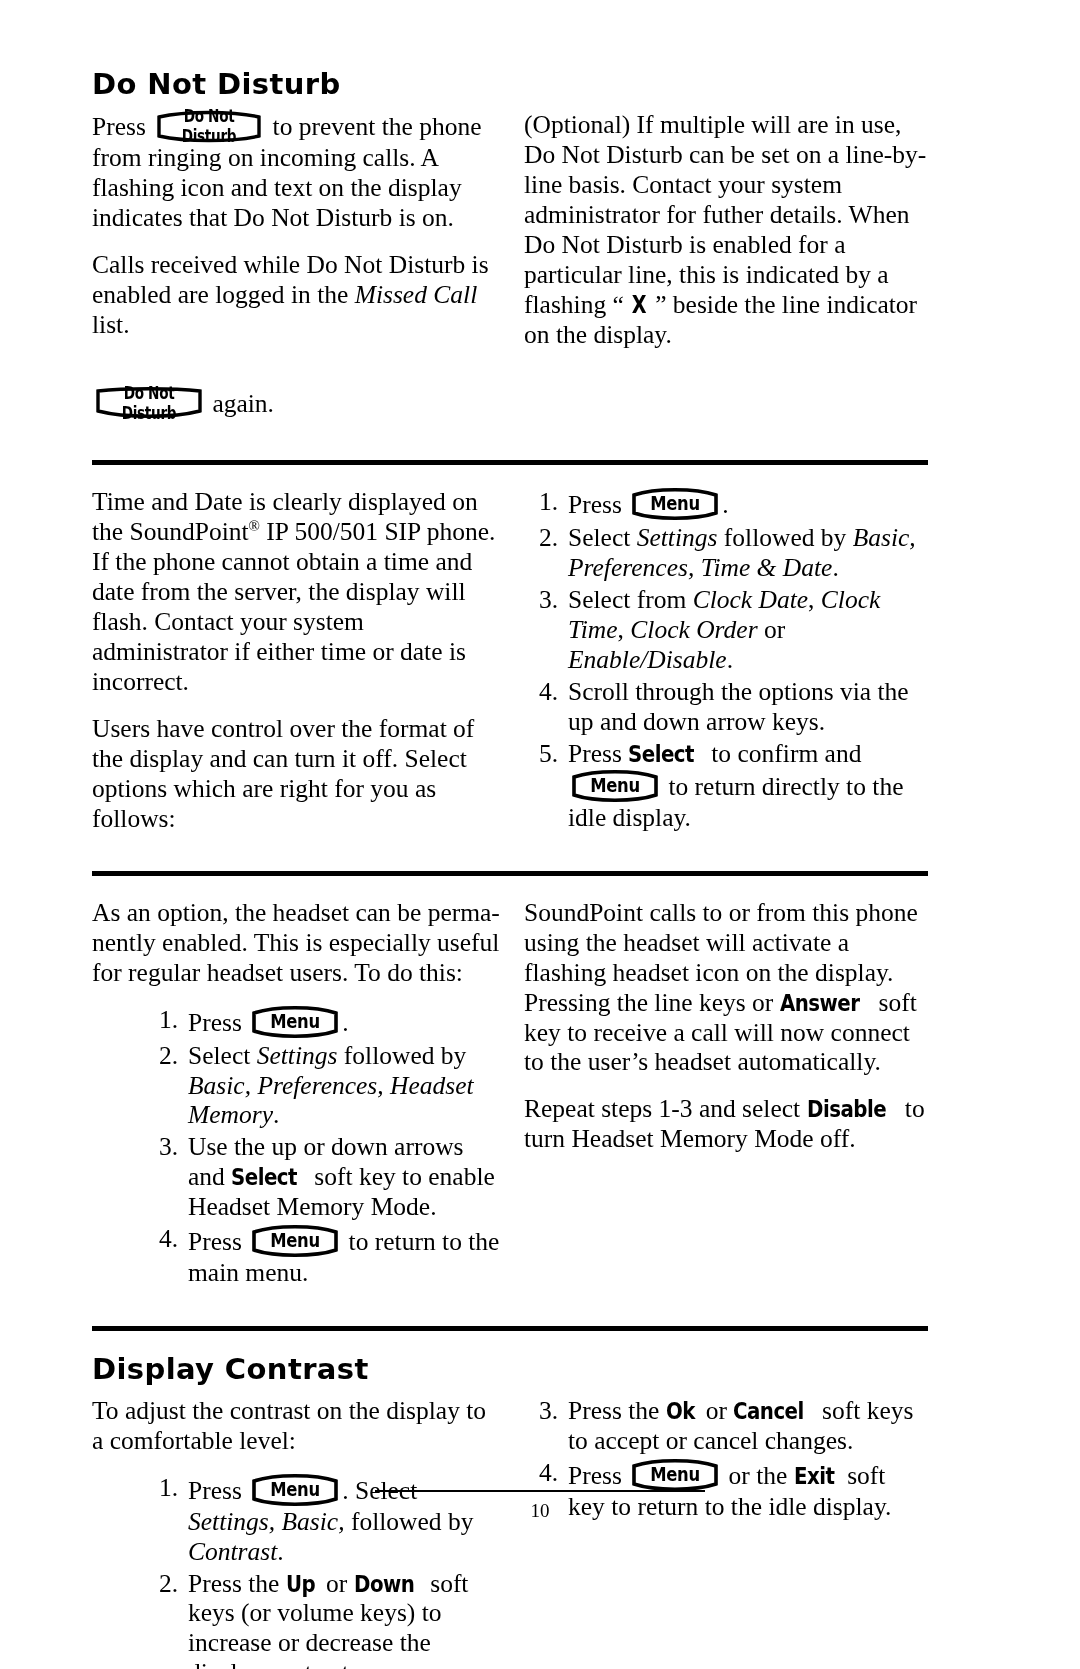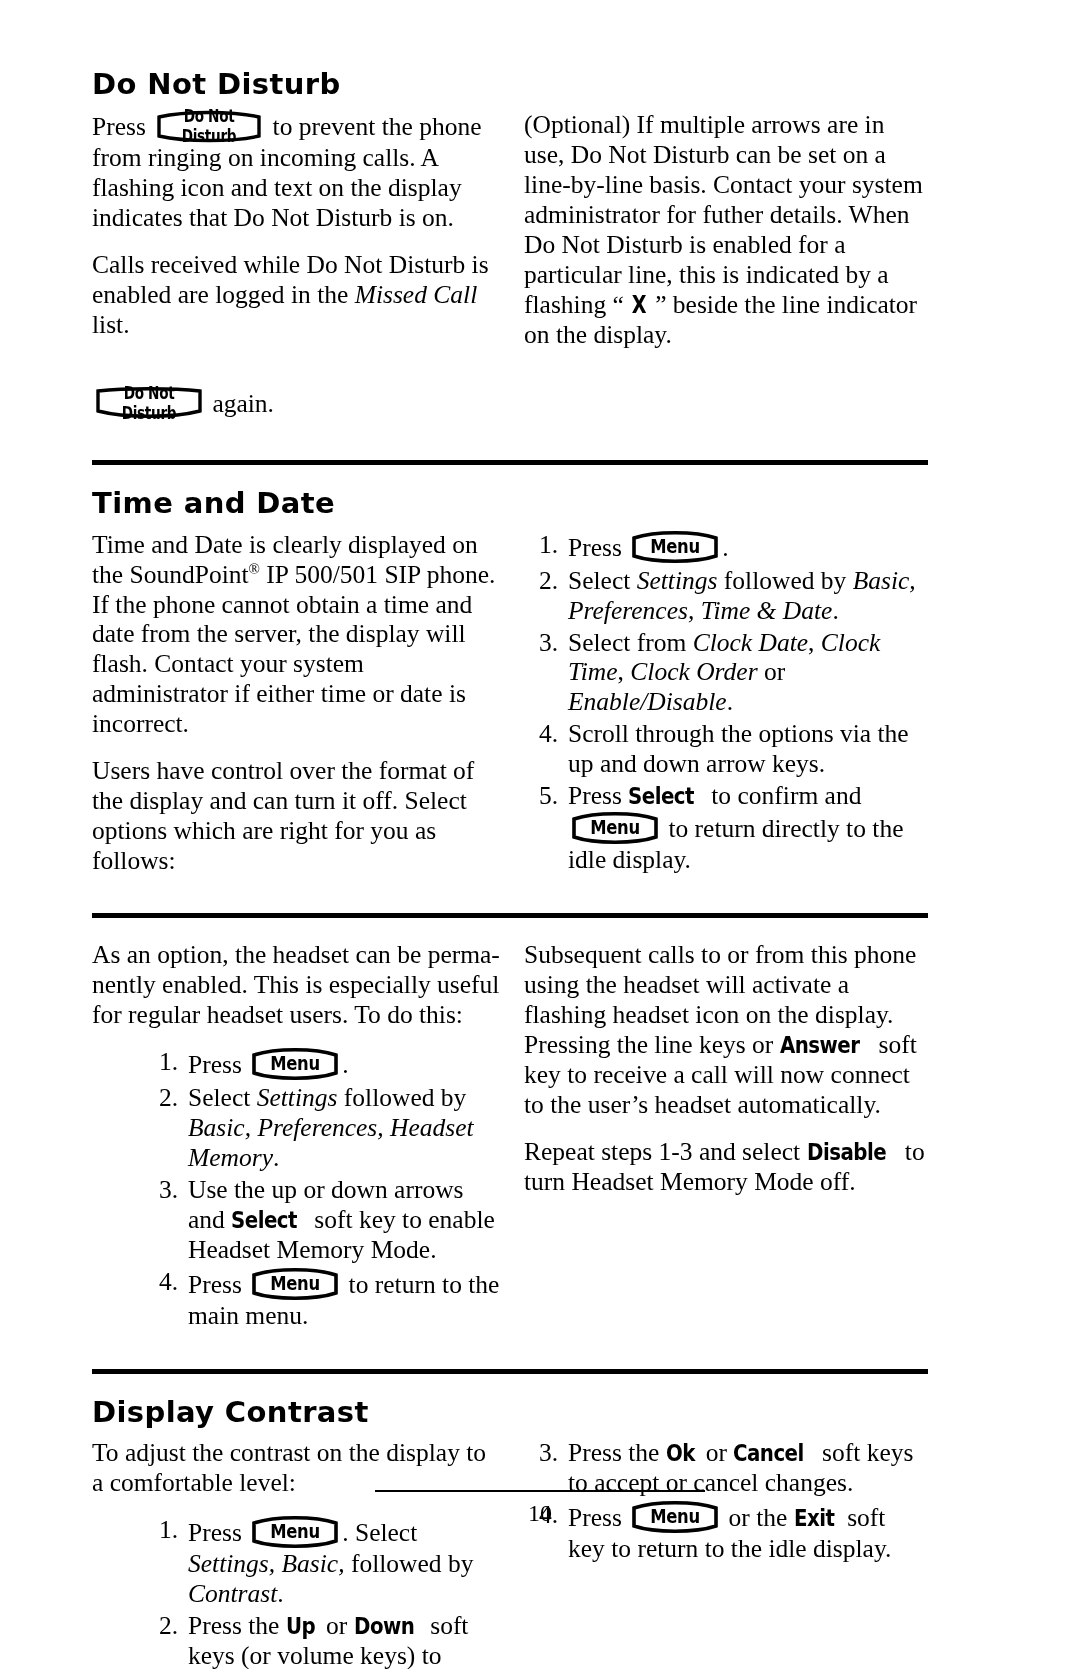--- a/index.html
+++ b/index.html
@@ -142,21 +142,21 @@
     width: 1080px;
     text-align: center;
   }
   .footer-rule {
     width: 330px;
     height: 2px;
     background: #000;
     margin: 0 auto 8px auto;
   }
   .page-number {
-    font-size: 24px;
+    font-size: 19px;
     font-family: "Liberation Serif", "DejaVu Serif", serif;
   }
 
   .sp-1 { height: 40px; }
   .sp-2 { height: 36px; }
 </style>
 </head>
 <body>
 
 <div class="page">
@@ -171,30 +171,29 @@
                 </svg><span class="keylabel">Do Not Disturb</span></span><span> to prevent the phone from ringing on incoming calls.  A flashing icon and text on the display indicates that Do Not Disturb is on.</span></p>
 
           <p class="body"><span>Calls received while Do Not Disturb is enabled are logged in the </span><i>Missed Call</i><span> list.</span></p>
 
           <p class="body"><br><span class="key key-dnd2"><svg class="keysvg" width="108" height="33" viewBox="0 0 108 33" aria-hidden="true">
                   <path d="M3 4 C 30 1, 78 1, 105 4 L 105 24 C 78 31, 30 31, 3 24 Z" fill="#ffffff" stroke="#000000" stroke-width="3.4"></path>
                 </svg><span class="keylabel">Do Not Disturb</span></span><span> again.</span></p>
         </div>
         <div class="col-gap"></div>
         <div class="col-r">
-          <p class="body"><span>(Optional) If multiple arrows are in use, Do Not Disturb can be set on a line-by-line basis.  Contact your system administrator for futher details.  When Do Not Disturb is enabled for a particular line, this is indicated by a flashing “ </span><span class="xglyph">X</span><span> ” beside the line indicator on the display.</span></p>
+          <p class="body"><span>(Optional) If multiple will are in use, Do Not Disturb can be set on a line-by-line basis.  Contact your system administrator for futher details.  When Do Not Disturb is enabled for a particular line, this is indicated by a flashing “ </span><span class="xglyph">X</span><span> ” beside the line indicator on the display.</span></p>
         </div>
       </div>
     </div>
 
     <div class="sp-1"></div>
 
     <div class="section">
       <div class="rule"></div>
-      <h2 class="heading">Time and Date</h2>
       <div class="cols">
         <div class="col-l">
           <p class="body"><span>Time and Date is clearly displayed on the SoundPoint</span><span class="reg">®</span><span> IP 500/501 SIP phone.  If the phone cannot obtain a time and date from the server, the display will flash.  Contact your system administrator if either time or date is incorrect.</span></p>
           <p class="body">Users have control over the format of the display and can turn it off.  Select options which are right for you as follows:</p>
         </div>
         <div class="col-gap"></div>
         <div class="col-r">
           <ol class="steps">
               <li><span class="num">1.</span><span>Press </span><span class="key key-menu"><svg class="keysvg" width="88" height="34" viewBox="0 0 88 34" aria-hidden="true">
                     <path d="M3 8 C 24 1, 64 1, 85 8 L 85 26 C 64 33, 24 33, 3 26 Z" fill="#ffffff" stroke="#000000" stroke-width="3.6"></path>
@@ -223,21 +222,21 @@
                   </svg><span class="keylabel">Menu</span></span><span>.</span></li>
               <li><span class="num">2.</span><span>Select </span><i>Settings</i><span> followed by </span><i>Basic, Preferences, Headset Memory</i><span>.</span></li>
               <li><span class="num">3.</span><span>Use the up or down arrows and </span><span class="bold-cond">Select</span><span> soft key to enable Headset Memory Mode.</span></li>
               <li><span class="num">4.</span><span>Press </span><span class="key key-menu"><svg class="keysvg" width="88" height="34" viewBox="0 0 88 34" aria-hidden="true">
                     <path d="M3 8 C 24 1, 64 1, 85 8 L 85 26 C 64 33, 24 33, 3 26 Z" fill="#ffffff" stroke="#000000" stroke-width="3.6"></path>
                   </svg><span class="keylabel">Menu</span></span><span> to return to the main menu.</span></li>
             </ol>
         </div>
         <div class="col-gap"></div>
         <div class="col-r">
-          <p class="body"><span>Subsequent calls to or from this phone using the headset will activate a flashing headset icon on the display.  Pressing the line keys or </span><span class="bold-cond">Answer</span><span> soft key to receive a call will now connect to the user’s headset automatically.</span></p>
+          <p class="body"><span>SoundPoint calls to or from this phone using the headset will activate a flashing headset icon on the display.  Pressing the line keys or </span><span class="bold-cond">Answer</span><span> soft key to receive a call will now connect to the user’s headset automatically.</span></p>
           <p class="body"><span>Repeat steps 1-3 and select </span><span class="bold-cond">Disable</span><span> to turn Headset Memory Mode off.</span></p>
         </div>
       </div>
     </div>
 
     <div class="sp-2"></div>
 
     <div class="section">
       <div class="rule"></div>
       <h2 class="heading">Display Contrast</h2>

